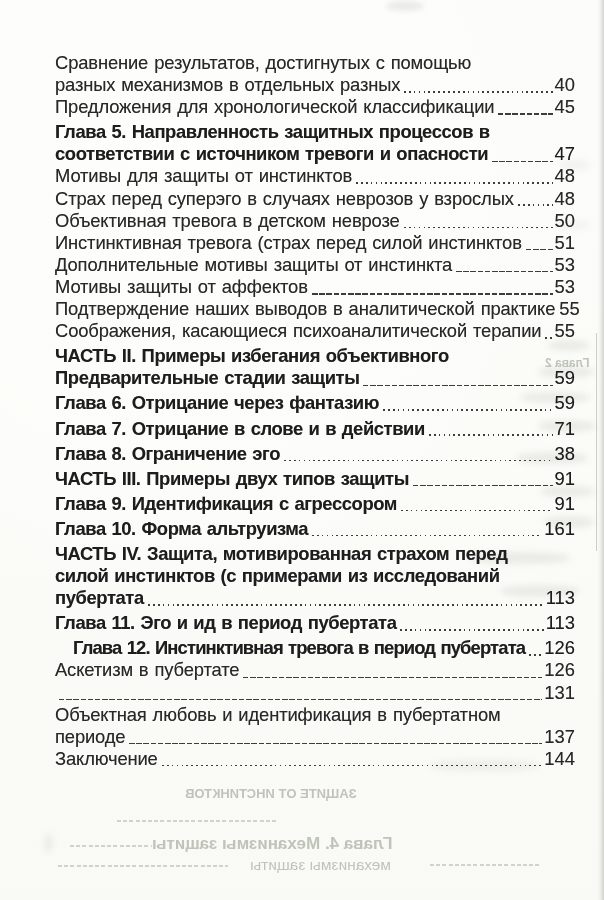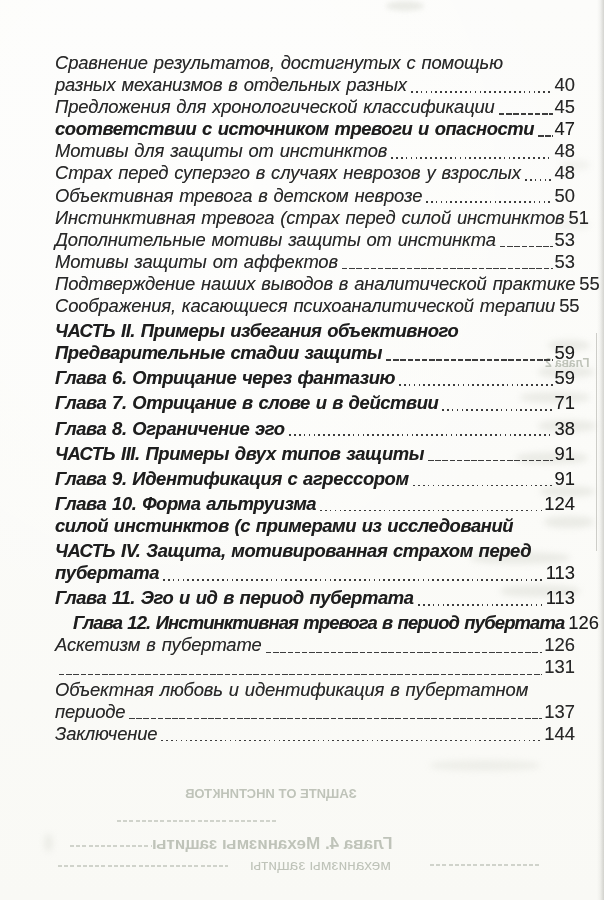--- a/index.html
+++ b/index.html
@@ -17,21 +17,21 @@
   .line{
     display:flex;align-items:stretch;
     font-size:18.4px;line-height:22.1px;
     letter-spacing:-0.15px;word-spacing:1px;
     white-space:pre;
     text-shadow:0 0 .3px rgba(20,20,20,.4);
   }
   .line.bold{font-weight:700;letter-spacing:-0.4px;color:#1d1d1d;}
   .line.tight{letter-spacing:-0.85px;margin-left:18px;}
   .line.gap{margin-top:3px;}
-  .t{flex:0 0 auto;font-style:italic;}
+  .t{flex:0 0 auto;}
   .leader{flex:1 1 auto;min-width:2px;position:relative;margin:0 1px;}
   .leader::after{
     content:"";position:absolute;left:3px;right:1px;bottom:3.5px;height:1.7px;
   }
   .leader.dot::after{
     background-image:repeating-linear-gradient(to right,#3d3d3d 0 1.7px,transparent 1.7px 4.9px);
   }
   .leader.dash::after{
     height:1.4px;
     background-image:repeating-linear-gradient(to right,#3d3d3d 0 5.5px,transparent 5.5px 7.2px);
@@ -102,20 +102,25 @@
       <div class="line">
     <span class="t">разных механизмов в отдельных разных</span>
     <span class="leader dot"></span>
     <span class="pg">40</span>
   </div>
       <div class="line">
     <span class="t">Предложения для хронологической классификации</span>
     <span class="leader dash"></span>
     <span class="pg">45</span>
   </div>
+      <div class="line bold gap">
+    <span class="t">Глава 5. Направленность защитных процессов в</span>
+    <span class="leader none"></span>
+    <span class="pg"></span>
+  </div>
       <div class="line bold">
     <span class="t">соответствии с источником тревоги и опасности</span>
     <span class="leader dash"></span>
     <span class="pg">47</span>
   </div>
       <div class="line">
     <span class="t">Мотивы для защиты от инстинктов</span>
     <span class="leader dot"></span>
     <span class="pg">48</span>
   </div>
@@ -189,29 +194,29 @@
     <span class="pg">91</span>
   </div>
       <div class="line bold gap">
     <span class="t">Глава 9. Идентификация с агрессором</span>
     <span class="leader dot"></span>
     <span class="pg">91</span>
   </div>
       <div class="line bold gap">
     <span class="t">Глава 10. Форма альтруизма</span>
     <span class="leader dot"></span>
-    <span class="pg">124</span>
+    <span class="pg">161</span>
+  </div>
+      <div class="line bold gap">
+    <span class="t">ЧАСТЬ IV. Защита, мотивированная страхом перед</span>
+    <span class="leader none"></span>
+    <span class="pg"></span>
   </div>
       <div class="line bold">
     <span class="t">силой инстинктов (с примерами из исследований</span>
-    <span class="leader none"></span>
-    <span class="pg"></span>
-  </div>
-      <div class="line bold gap">
-    <span class="t">ЧАСТЬ IV. Защита, мотивированная страхом перед</span>
     <span class="leader none"></span>
     <span class="pg"></span>
   </div>
       <div class="line bold">
     <span class="t">пубертата</span>
     <span class="leader dot"></span>
     <span class="pg">113</span>
   </div>
       <div class="line bold gap">
     <span class="t">Глава 11. Эго и ид в период пубертата</span>

